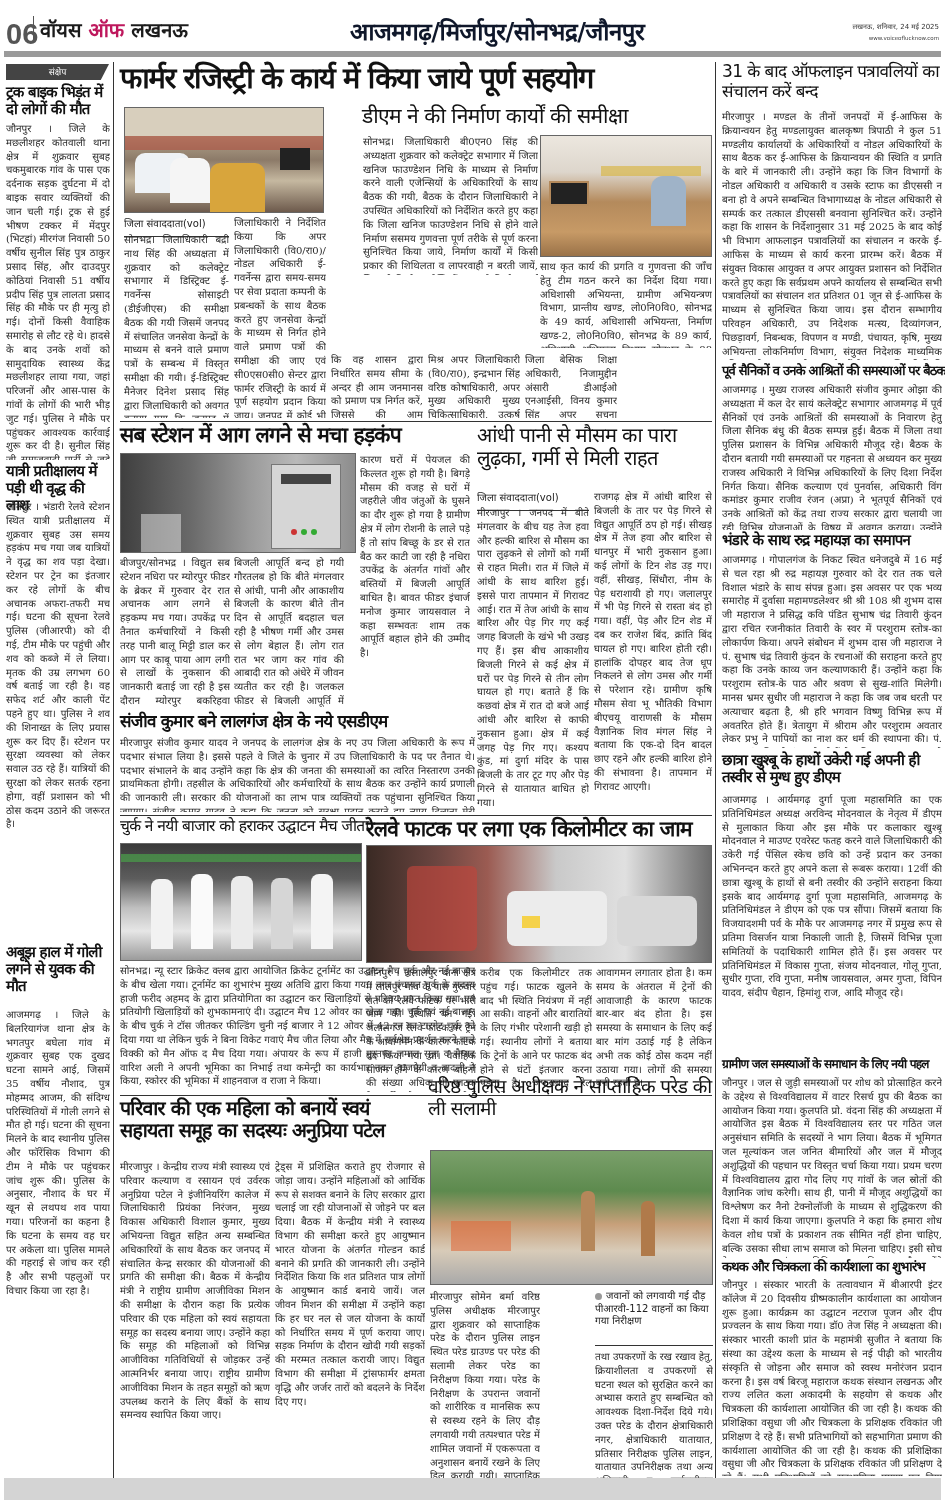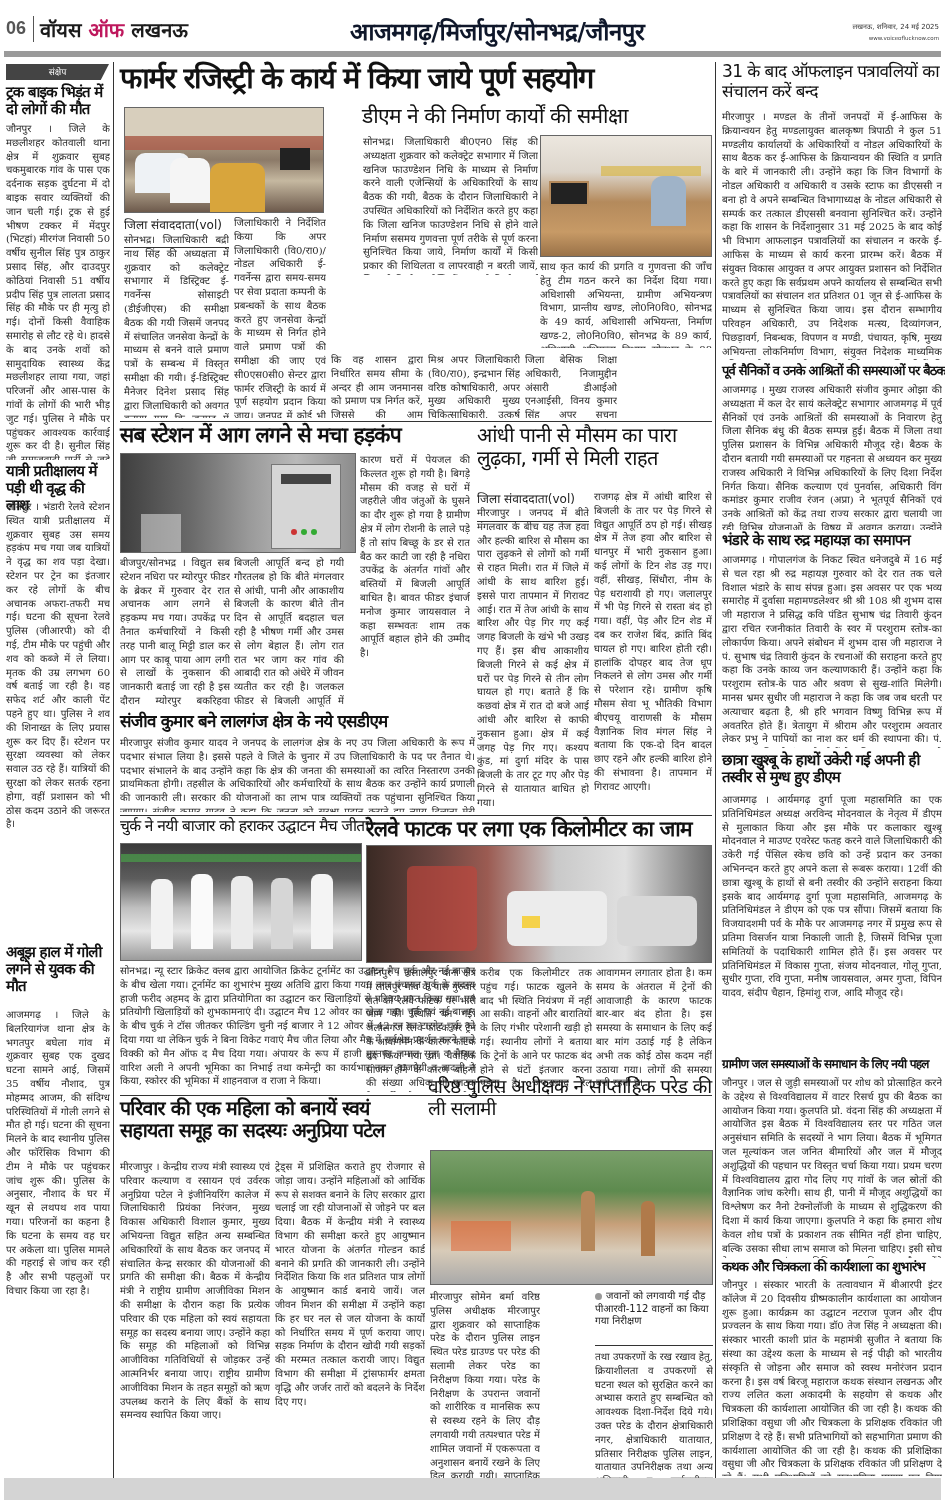--- a/index.html
+++ b/index.html
@@ -1,31 +1,31 @@
 <!DOCTYPE html>
 <html><head>
 <meta charset="utf-8">
 <style>
   *{box-sizing:border-box;margin:0;padding:0}
   html,body{width:945px;height:1500px;background:#fff;overflow:hidden}
   body{font-family:"DejaVu Sans","Liberation Sans",sans-serif;color:#1a1a1a;position:relative}
   .abs{position:absolute}
-  .masthead .pg{font-family:"Liberation Sans",sans-serif;font-weight:bold;font-size:18px;color:#555}
+  .masthead .pg{font-family:"Liberation Sans",sans-serif;font-weight:bold;font-size:29px;color:#555}
   .masthead .brand{font-weight:bold;font-size:20px;color:#1b1b1b}
   .masthead .brand .mid{color:#be185d}
   .masthead .region{font-weight:bold;font-size:24px;color:#0f172a;letter-spacing:-0.5px}
   .masthead .date{font-size:7px;color:#333;text-align:center}
   .masthead .web{font-size:5.5px;color:#444;text-align:right}
   .rule{background:#9a9a9a;height:6px}
   .vline{background:#333;width:1px}
   .hline{background:#333;height:1px}
   .hd{font-weight:bold;color:#111;line-height:1.12;letter-spacing:-0.8px}
   .hd-light{font-weight:normal;color:#111;line-height:1.15;letter-spacing:-0.6px}
   .body{font-size:10px;line-height:1.38;color:#2a2a2a;text-align:justify;overflow:hidden;font-family:"DejaVu Serif","Liberation Serif",serif}
-  .byline{font-size:12px;color:#222;border-bottom:1px solid #333;padding-bottom:14px}
+  .byline{font-size:10px;color:#222;border-bottom:1px solid #333;padding-bottom:6px}
   .img{overflow:hidden;border:1px solid #666}
   .tag{background:#444;color:#fff;font-size:9px;text-align:center;clip-path:polygon(0 0,100% 0,92% 100%,0 100%)}
   .bullet{font-size:10px;color:#222;line-height:1.25}
   .bullet .dot{display:inline-block;width:7px;height:7px;border-radius:50%;background:#999;margin-right:4px;vertical-align:middle}
   .footbar{background:#d4d4d4;height:22px}
 </style>
 </head>
 <body>
 
 <div class="masthead">

